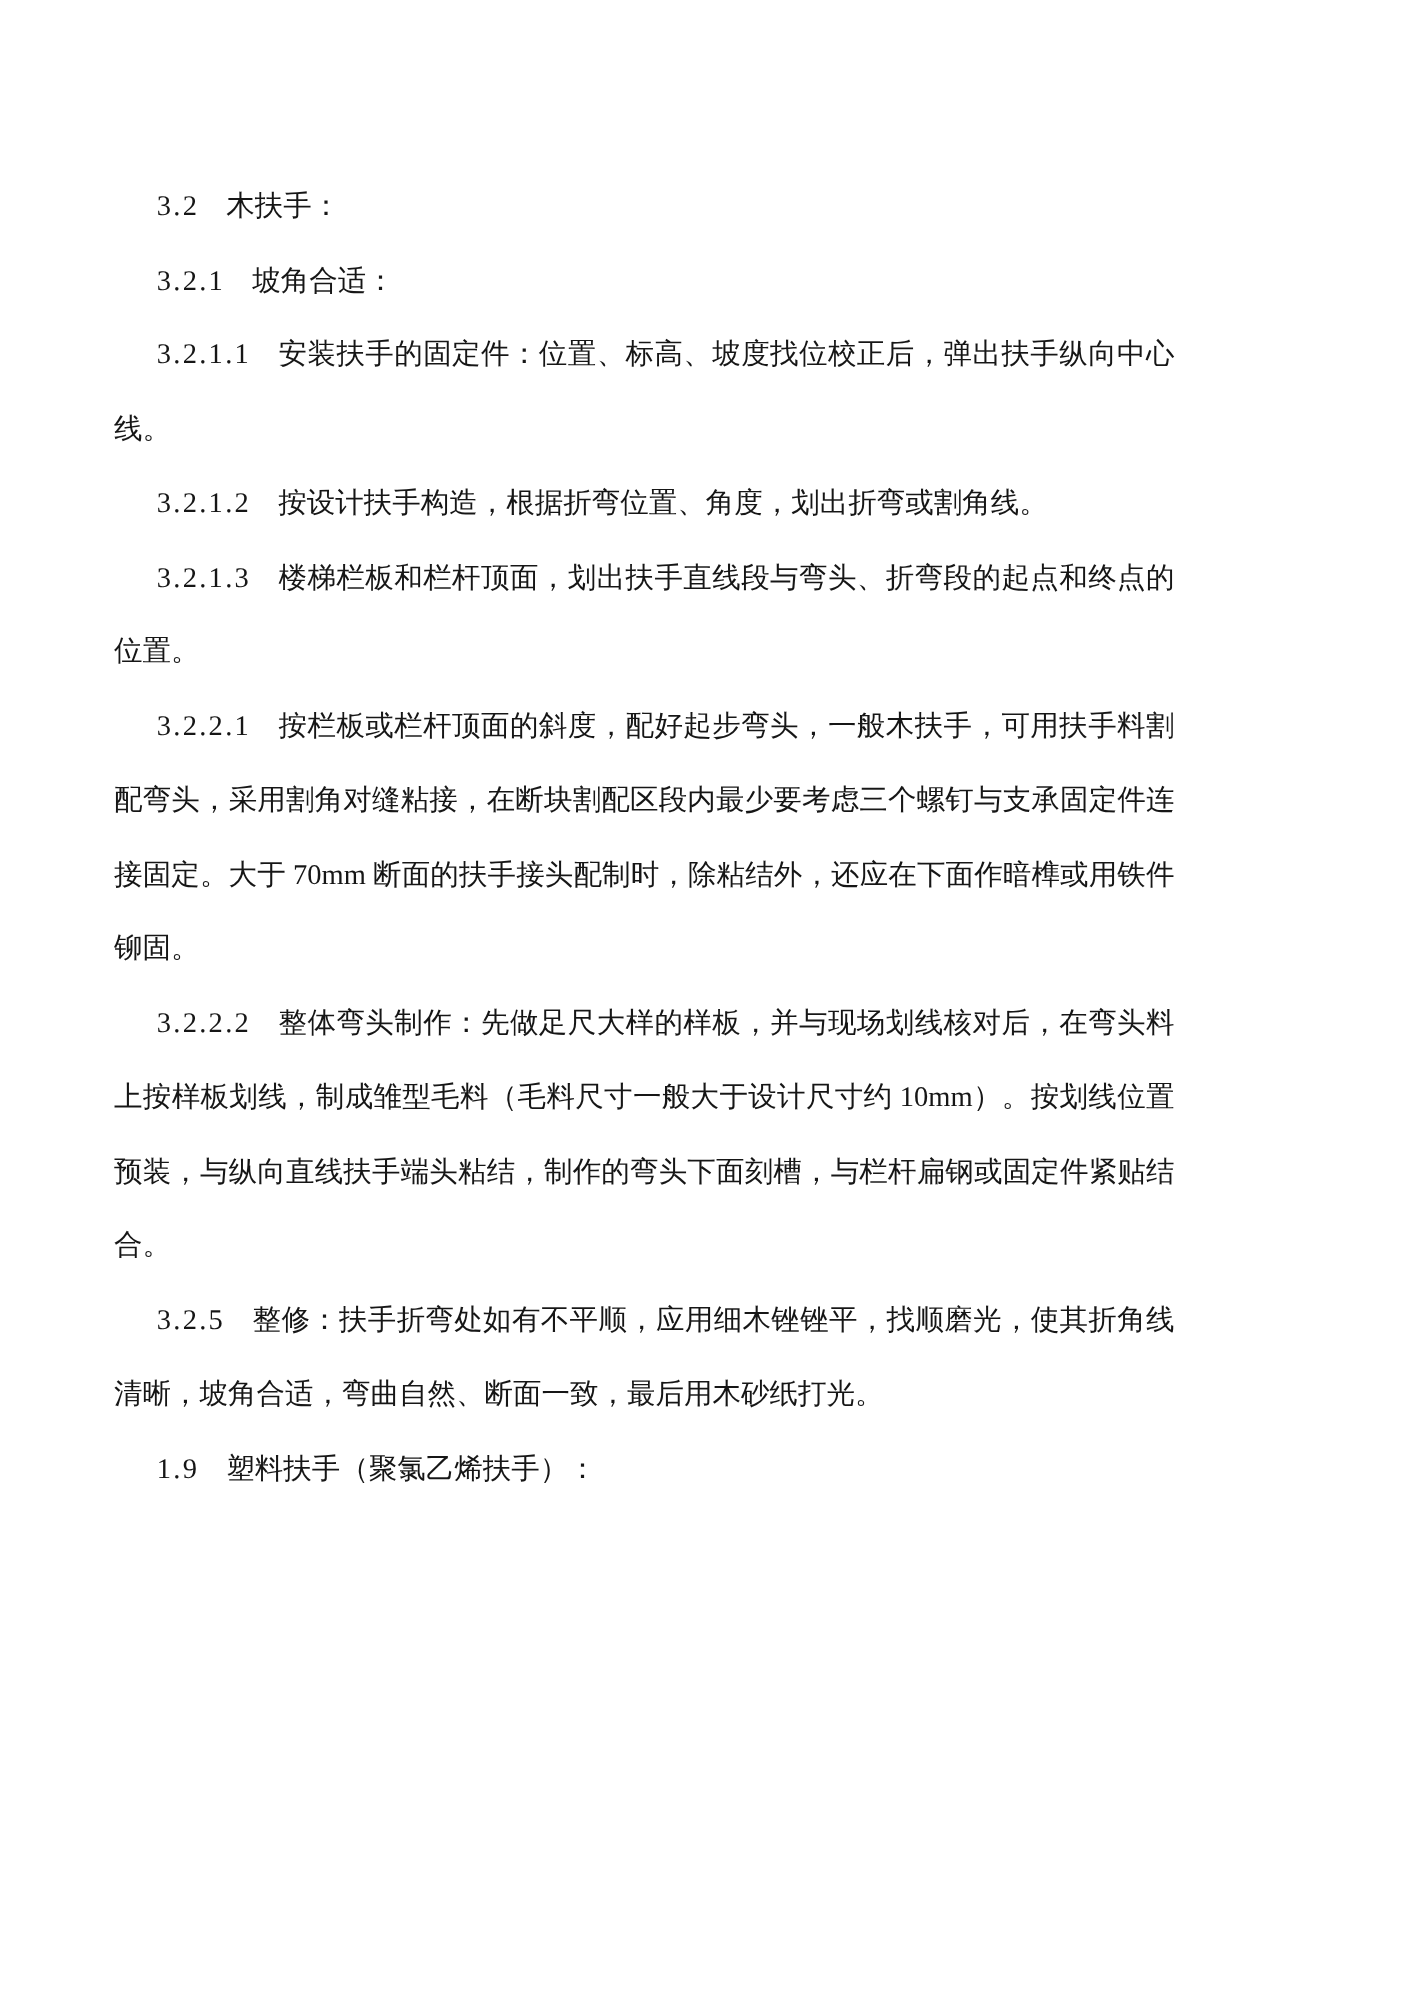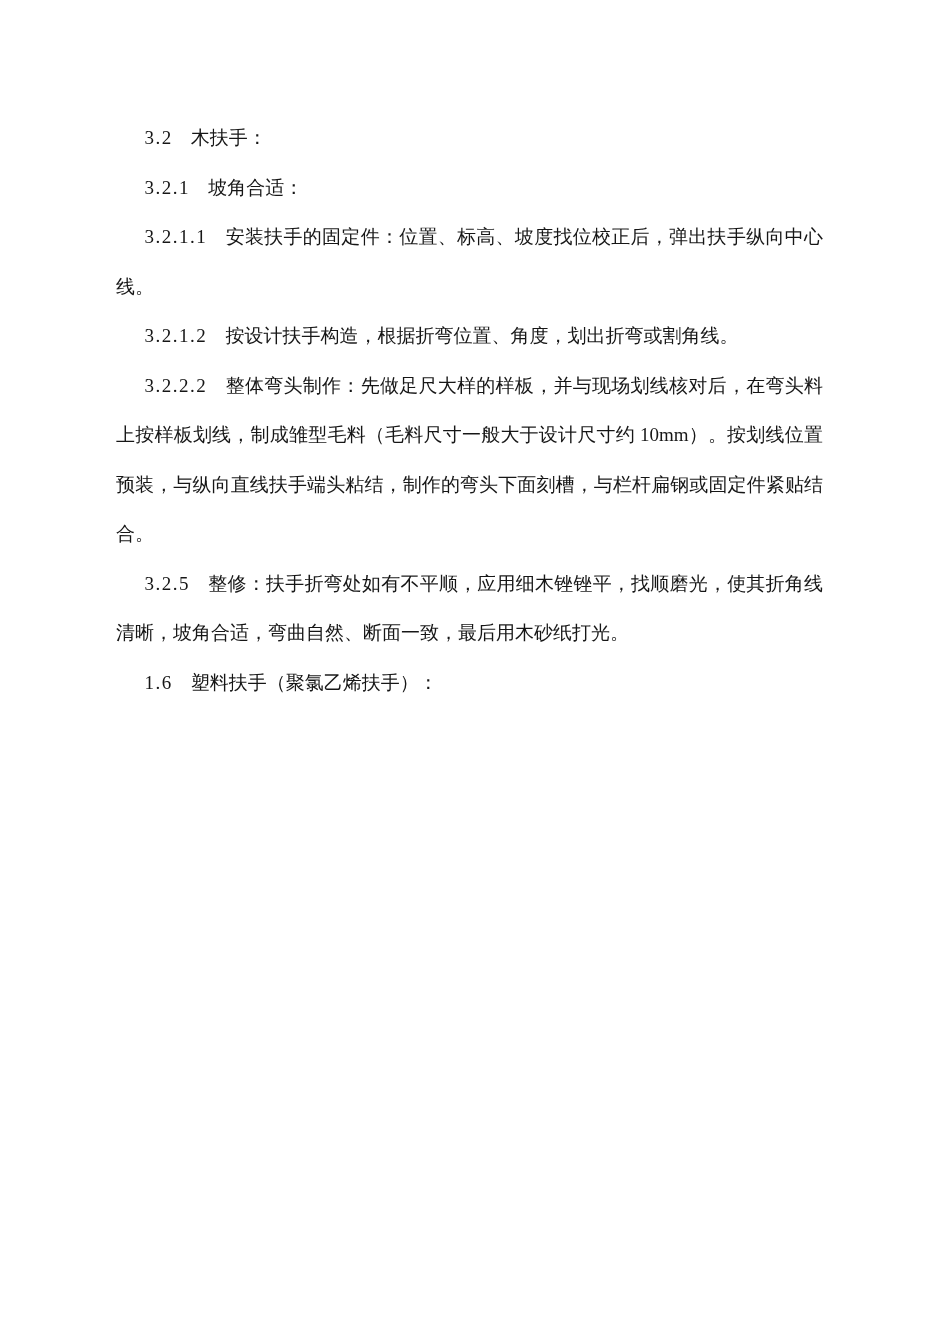--- a/index.html
+++ b/index.html
@@ -12,21 +12,21 @@
     width: 950px;
     height: 1344px;
     overflow: hidden;
     font-family: "Liberation Serif", "DejaVu Serif", serif;
   }
   .page {
     position: relative;
     width: 950px;
     height: 1344px;
     background: #ffffff;
-    padding: 113px 100px 0 116px;
+    padding: 113px 100px 0 76px;
   }
   .doc-body {
     width: 707px;
   }
   .para {
     margin: 0;
     padding: 0;
     font-size: 19px;
     line-height: 49.5px;
     color: #161616;
@@ -49,25 +49,27 @@
   <div class="doc-body">
 
     <p class="para"><span class="clause-num">3.2</span><span>木扶手：</span></p>
 
     <p class="para"><span class="clause-num">3.2.1</span><span>坡角合适：</span></p>
 
     <p class="para"><span class="clause-num">3.2.1.1</span><span>安装扶手的固定件：位置、标高、坡度找位校正后，弹出扶手纵向中心线。</span></p>
 
     <p class="para"><span class="clause-num">3.2.1.2</span><span>按设计扶手构造，根据折弯位置、角度，划出折弯或割角线。</span></p>
 
+    <p class="para"><span class="clause-num">3.2.1.3</span><span>楼梯栏板和栏杆顶面，划出扶手直线段与弯头、折弯段的起点和终点的位置。</span></p>
 
 
+    <p class="para"><span class="clause-num">3.2.2.1</span><span>按栏板或栏杆顶面的斜度，配好起步弯头，一般木扶手，可用扶手料割配弯头，采用割角对缝粘接，在断块割配区段内最少要考虑三个螺钉与支承固定件连接固定。大于 70mm 断面的扶手接头配制时，除粘结外，还应在下面作暗榫或用铁件铆固。</span></p>
 
     <p class="para"><span class="clause-num">3.2.2.2</span><span>整体弯头制作：先做足尺大样的样板，并与现场划线核对后，在弯头料上按样板划线，制成雏型毛料（毛料尺寸一般大于设计尺寸约 10mm）。按划线位置预装，与纵向直线扶手端头粘结，制作的弯头下面刻槽，与栏杆扁钢或固定件紧贴结合。</span></p>
 
 
 
     <p class="para"><span class="clause-num">3.2.5</span><span>整修：扶手折弯处如有不平顺，应用细木锉锉平，找顺磨光，使其折角线清晰，坡角合适，弯曲自然、断面一致，最后用木砂纸打光。</span></p>
 
-    <p class="para"><span class="clause-num">1.6</span><span>塑料扶手（聚氯乙烯扶手）：</span></p>
+    <p class="para"><span class="clause-num">1.9</span><span>塑料扶手（聚氯乙烯扶手）：</span></p>
 
   </div>
 </div>
 
 </body></html>

